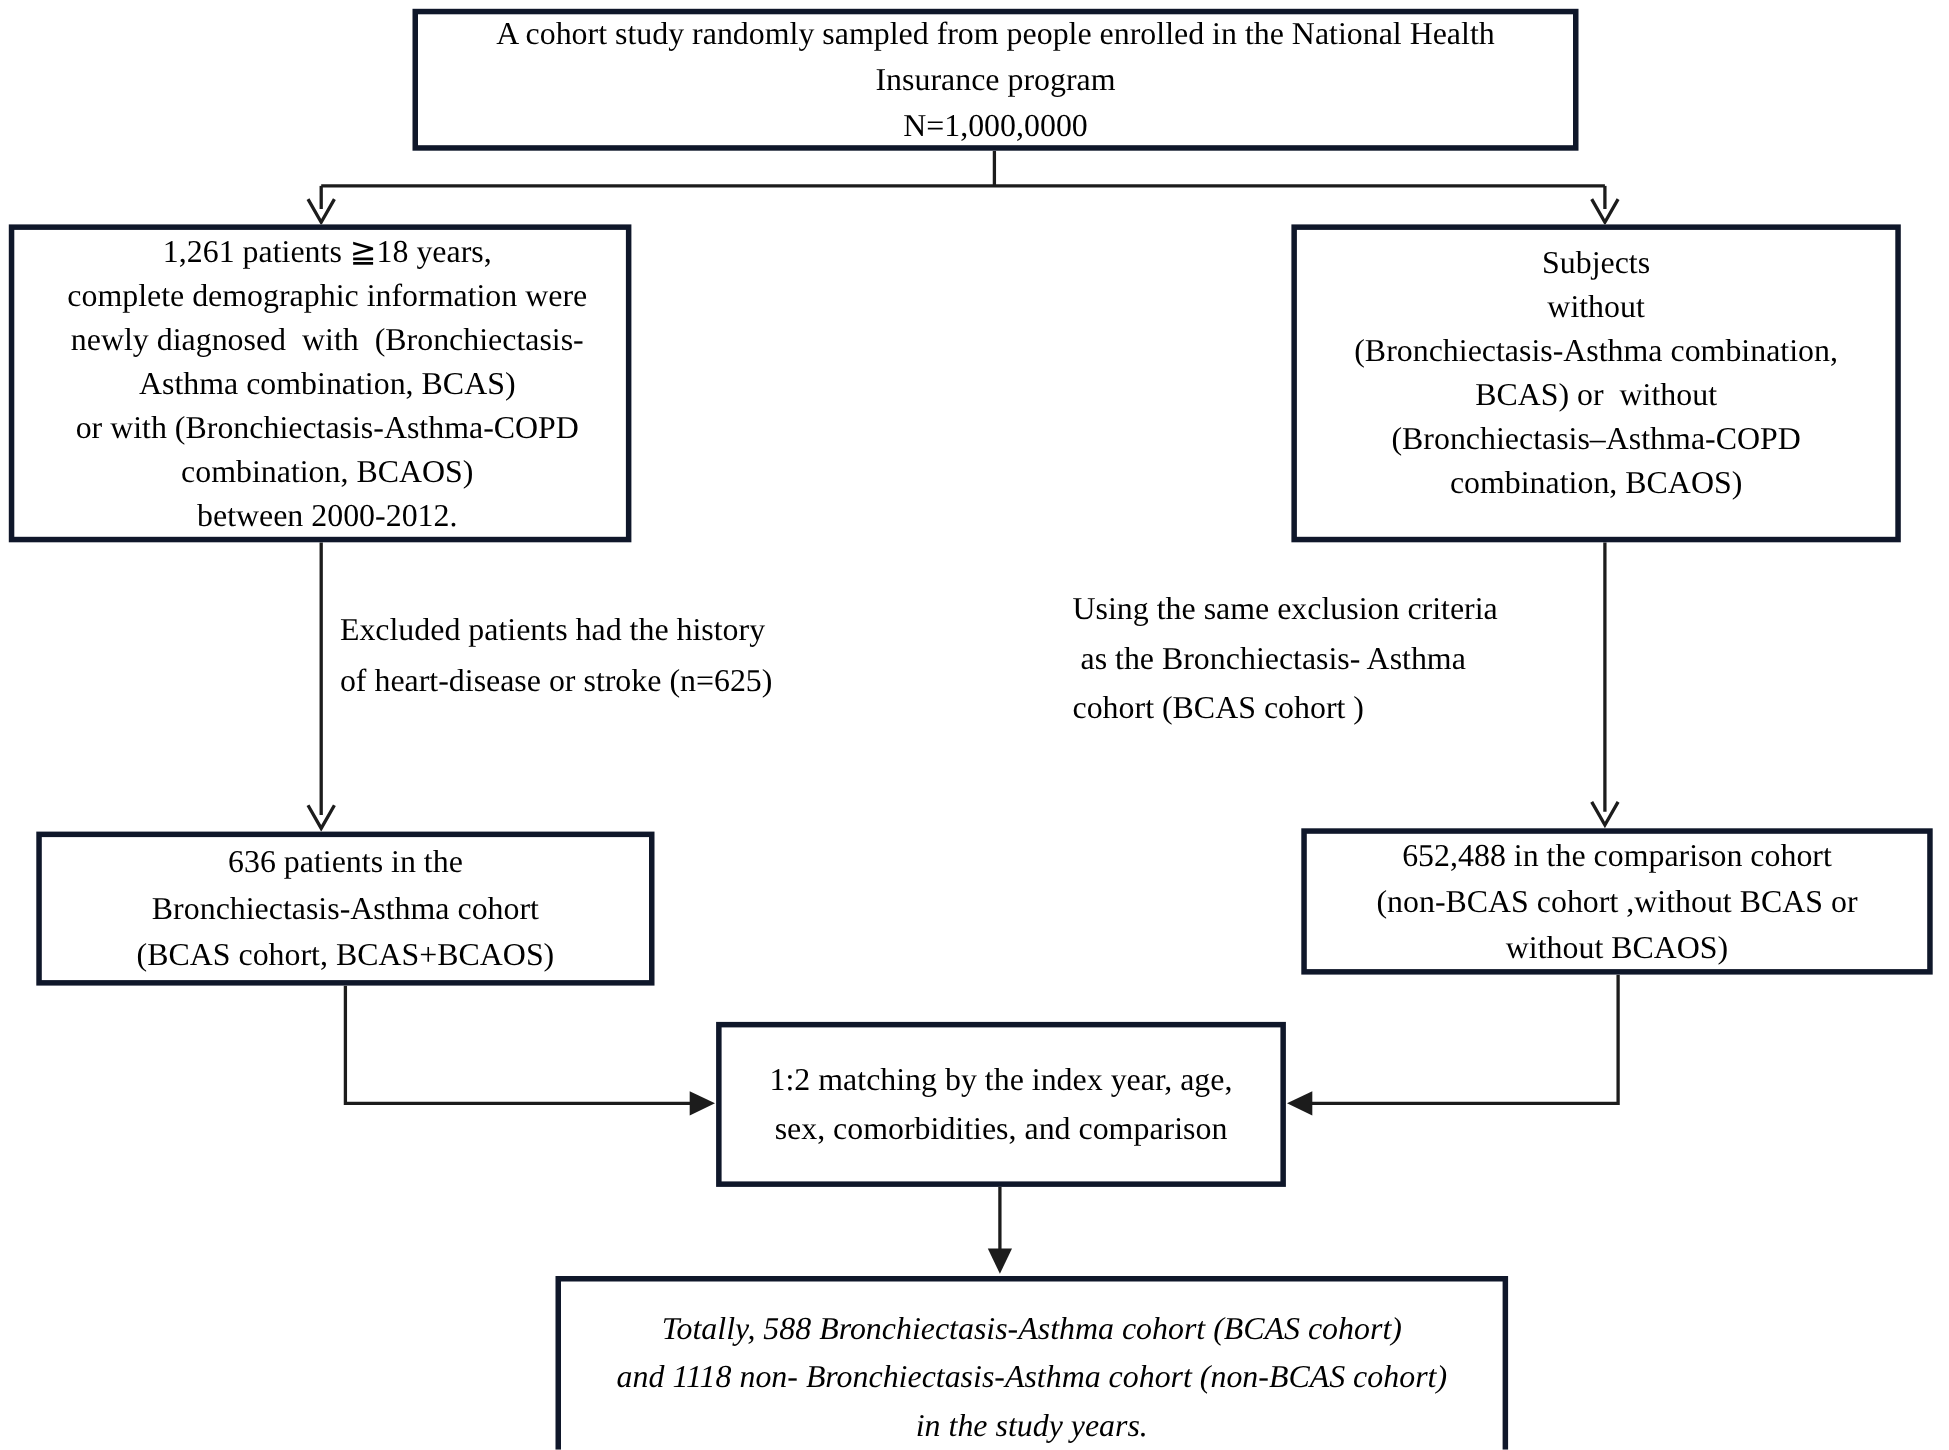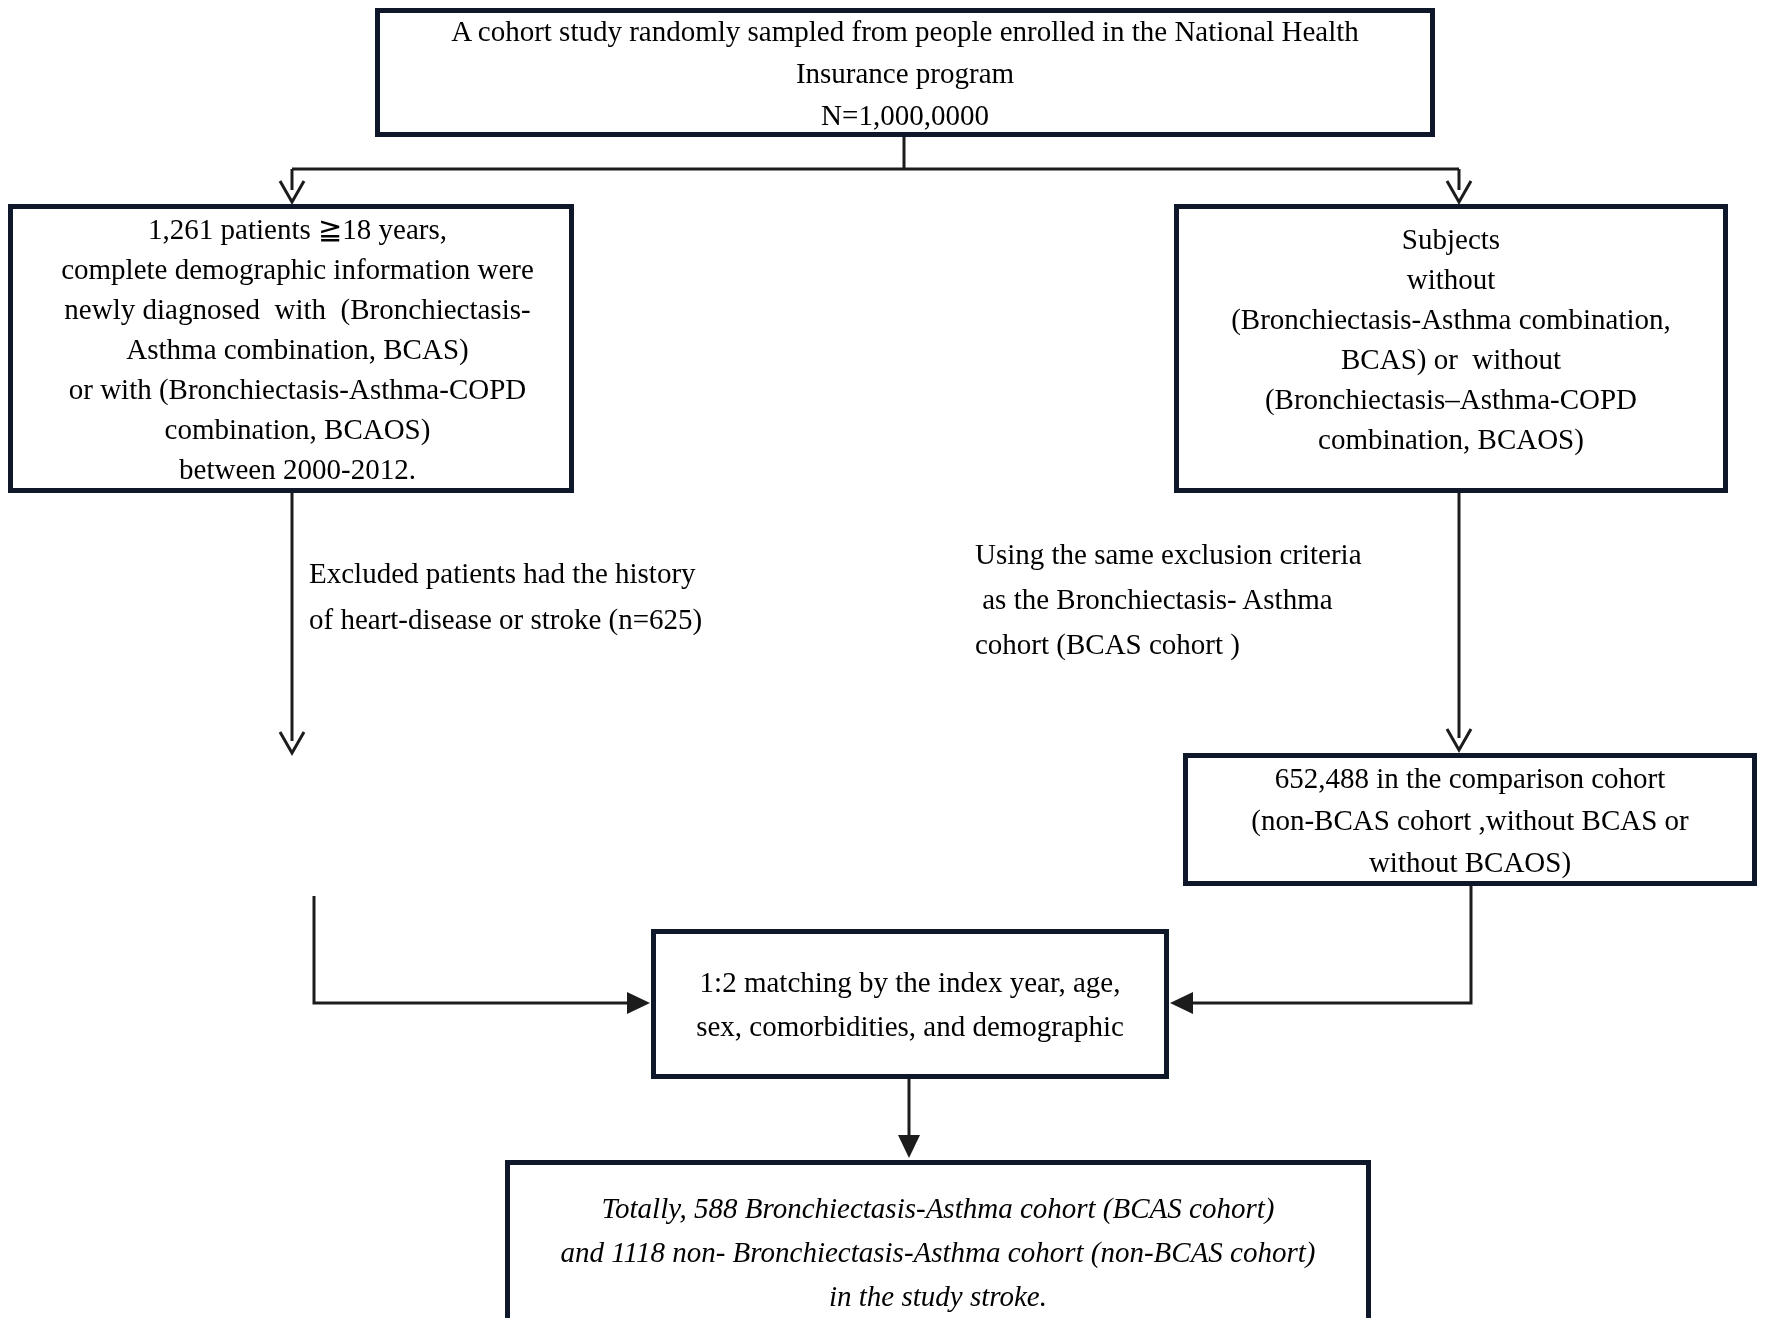--- a/index.html
+++ b/index.html
@@ -115,31 +115,36 @@
     <div class="line">Excluded patients had the history</div>
     <div class="line">of heart-disease or stroke (n=625)</div>
   </div>
 
   <div class="edge-label" id="right-excl-label">
     <div class="line">Using the same exclusion criteria</div>
     <div class="line"> as the Bronchiectasis- Asthma</div>
     <div class="line">cohort (BCAS cohort )</div>
   </div>
 
+  <div class="box" id="bcas-cohort-box">
+    <div class="line">636 patients in the</div>
+    <div class="line">Bronchiectasis-Asthma cohort</div>
+    <div class="line">(BCAS cohort, BCAS+BCAOS)</div>
+  </div>
 
   <div class="box" id="comp-cohort-box">
     <div class="line">652,488 in the comparison cohort</div>
     <div class="line">(non-BCAS cohort ,without BCAS or</div>
     <div class="line">without BCAOS)</div>
   </div>
 
   <div class="box" id="matching-box">
     <div class="line">1:2 matching by the index year, age,</div>
-    <div class="line">sex, comorbidities, and demographic</div>
+    <div class="line">sex, comorbidities, and comparison</div>
   </div>
 
   <div class="box" id="final-box">
     <div class="line">Totally, 588 Bronchiectasis-Asthma cohort (BCAS cohort)</div>
     <div class="line">and 1118 non- Bronchiectasis-Asthma cohort (non-BCAS cohort)</div>
-    <div class="line">in the study stroke.</div>
+    <div class="line">in the study years.</div>
   </div>
 
 </div>
 
 </body></html>

